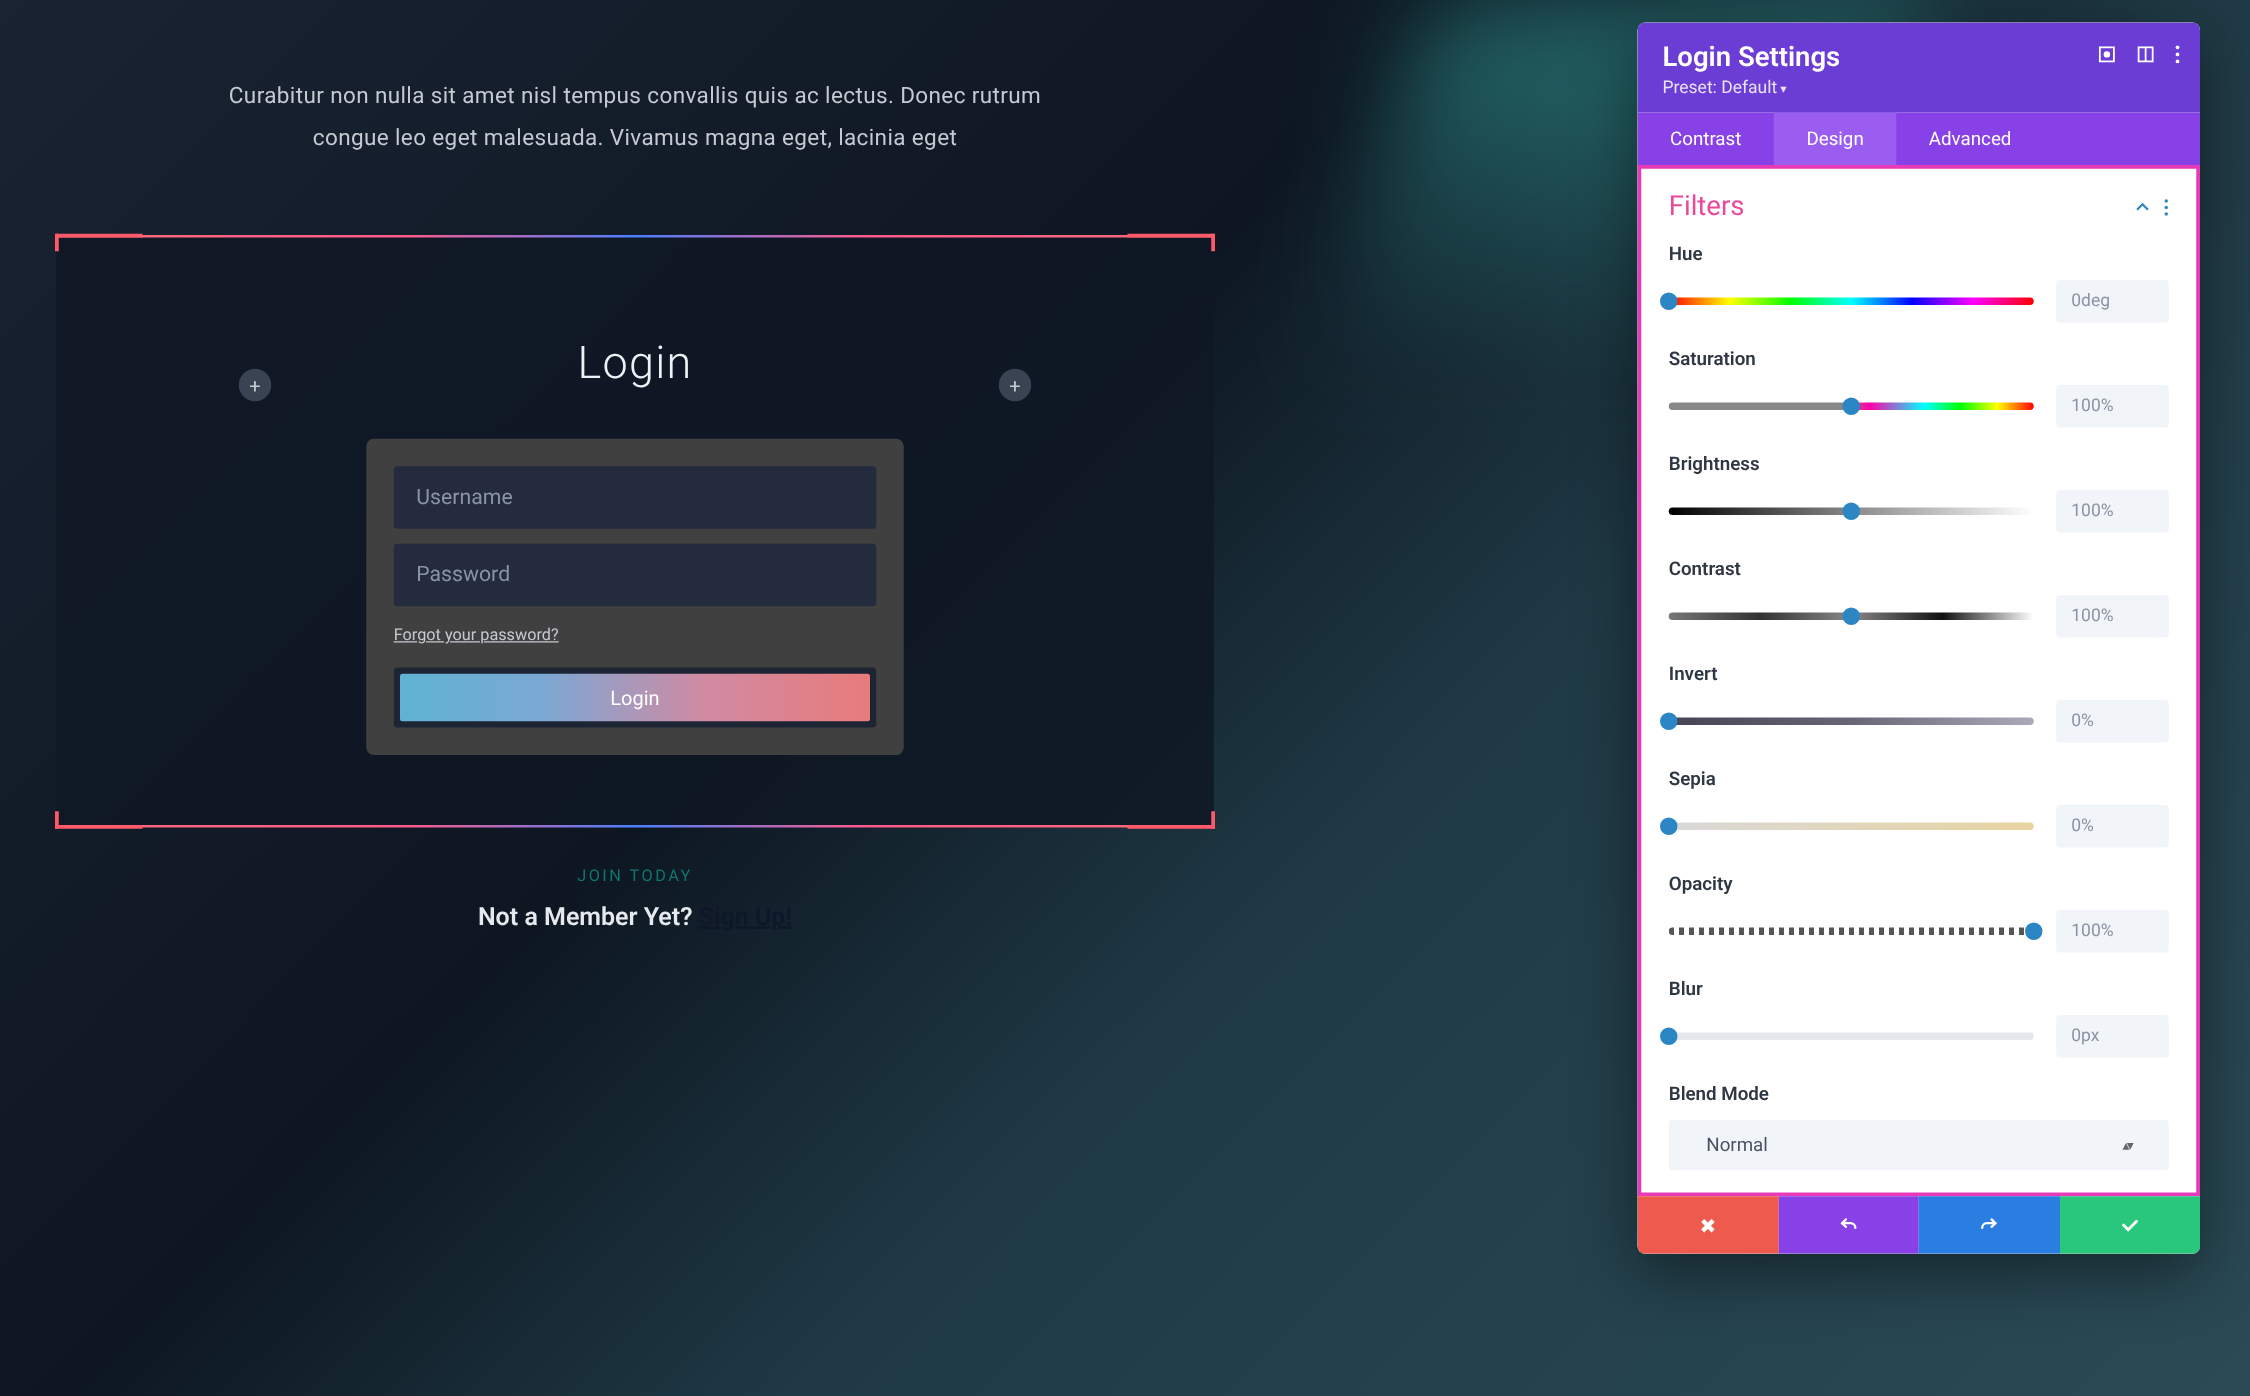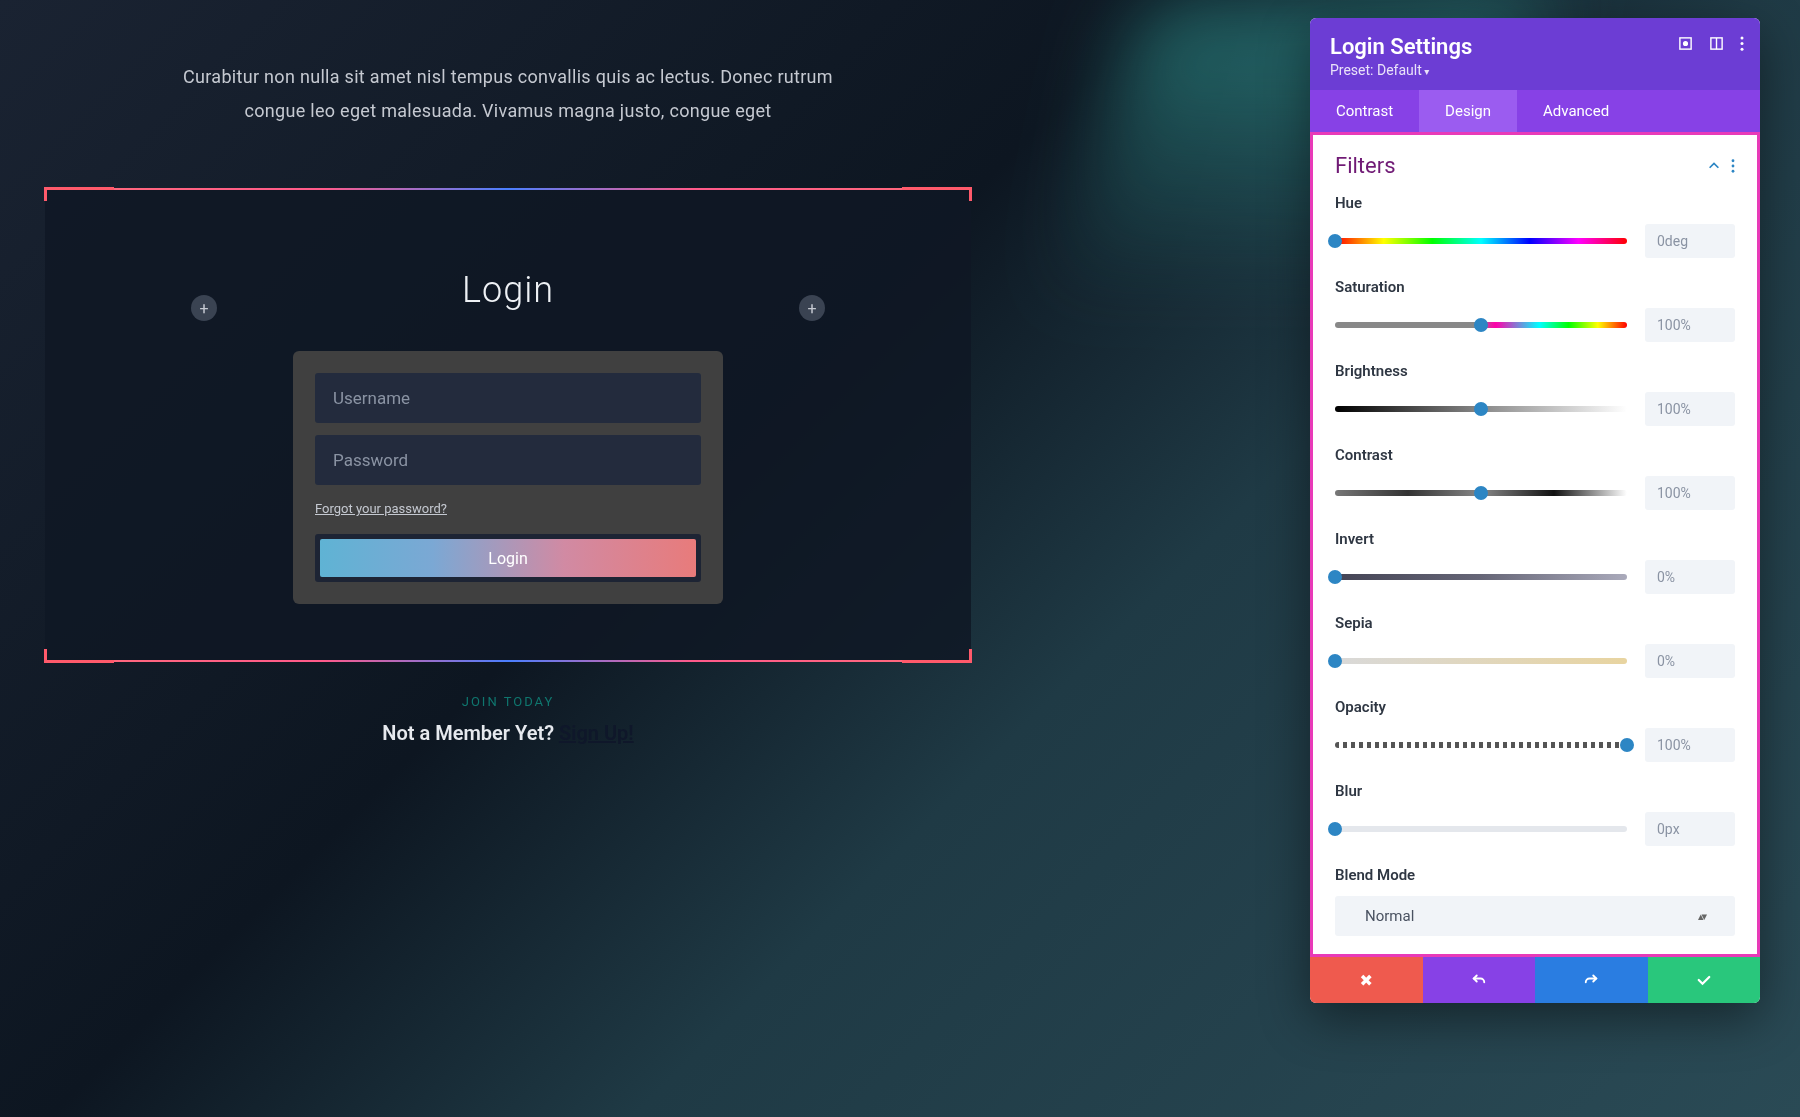--- a/index.html
+++ b/index.html
@@ -187,21 +187,21 @@
     border: 3px solid #e83ab8;
     border-top: 3px solid #e83ab8;
     padding: 18px 22px 12px;
     max-height: 860px;
     overflow: hidden;
   }
   .section-head {
     display: flex; justify-content: space-between; align-items:center;
     margin-bottom: 16px;
   }
-  .section-title { color: #701a75; font-size: 22px; font-weight: 400; }
+  .section-title { color: #ec4899; font-size: 22px; font-weight: 400; }
   .section-icons { display:flex; gap:10px; color:#2d86c4; }
   .section-icons span { cursor:pointer; }
 
   .ctrl { margin-bottom: 20px; }
   .ctrl-label { color: #2f3743; font-size: 15px; font-weight:600; margin-bottom: 12px; }
   .ctrl-row { display:flex; align-items:center; gap:18px;justify-content:space-between; }
   .slider-track {
     position: relative;
     flex: 1;
     height: 6px;
@@ -255,21 +255,21 @@
   .fbtn.blue { background:#2a7de1; }
   .fbtn.green { background:#29c77c; }
 
   svg { display:block; }
 </style>
 </head>
 <body>
 <div class="bg-accent"></div>
 
 <div class="main-area">
-  <p class="intro-text">Curabitur non nulla sit amet nisl tempus convallis quis ac lectus. Donec rutrum congue leo eget malesuada. Vivamus magna justo, congue eget</p>
+  <p class="intro-text">Curabitur non nulla sit amet nisl tempus convallis quis ac lectus. Donec rutrum congue leo eget malesuada. Vivamus magna eget, lacinia eget</p>
 
   <div class="module-frame">
     <div class="frame-edge top"></div>
     <div class="frame-edge bottom"></div>
     <div class="frame-corner tl"></div>
       <div class="frame-corner tlv"></div>
     <div class="frame-corner tr"></div>
       <div class="frame-corner trv"></div>
     <div class="frame-corner bl"></div>
       <div class="frame-corner blv"></div>

